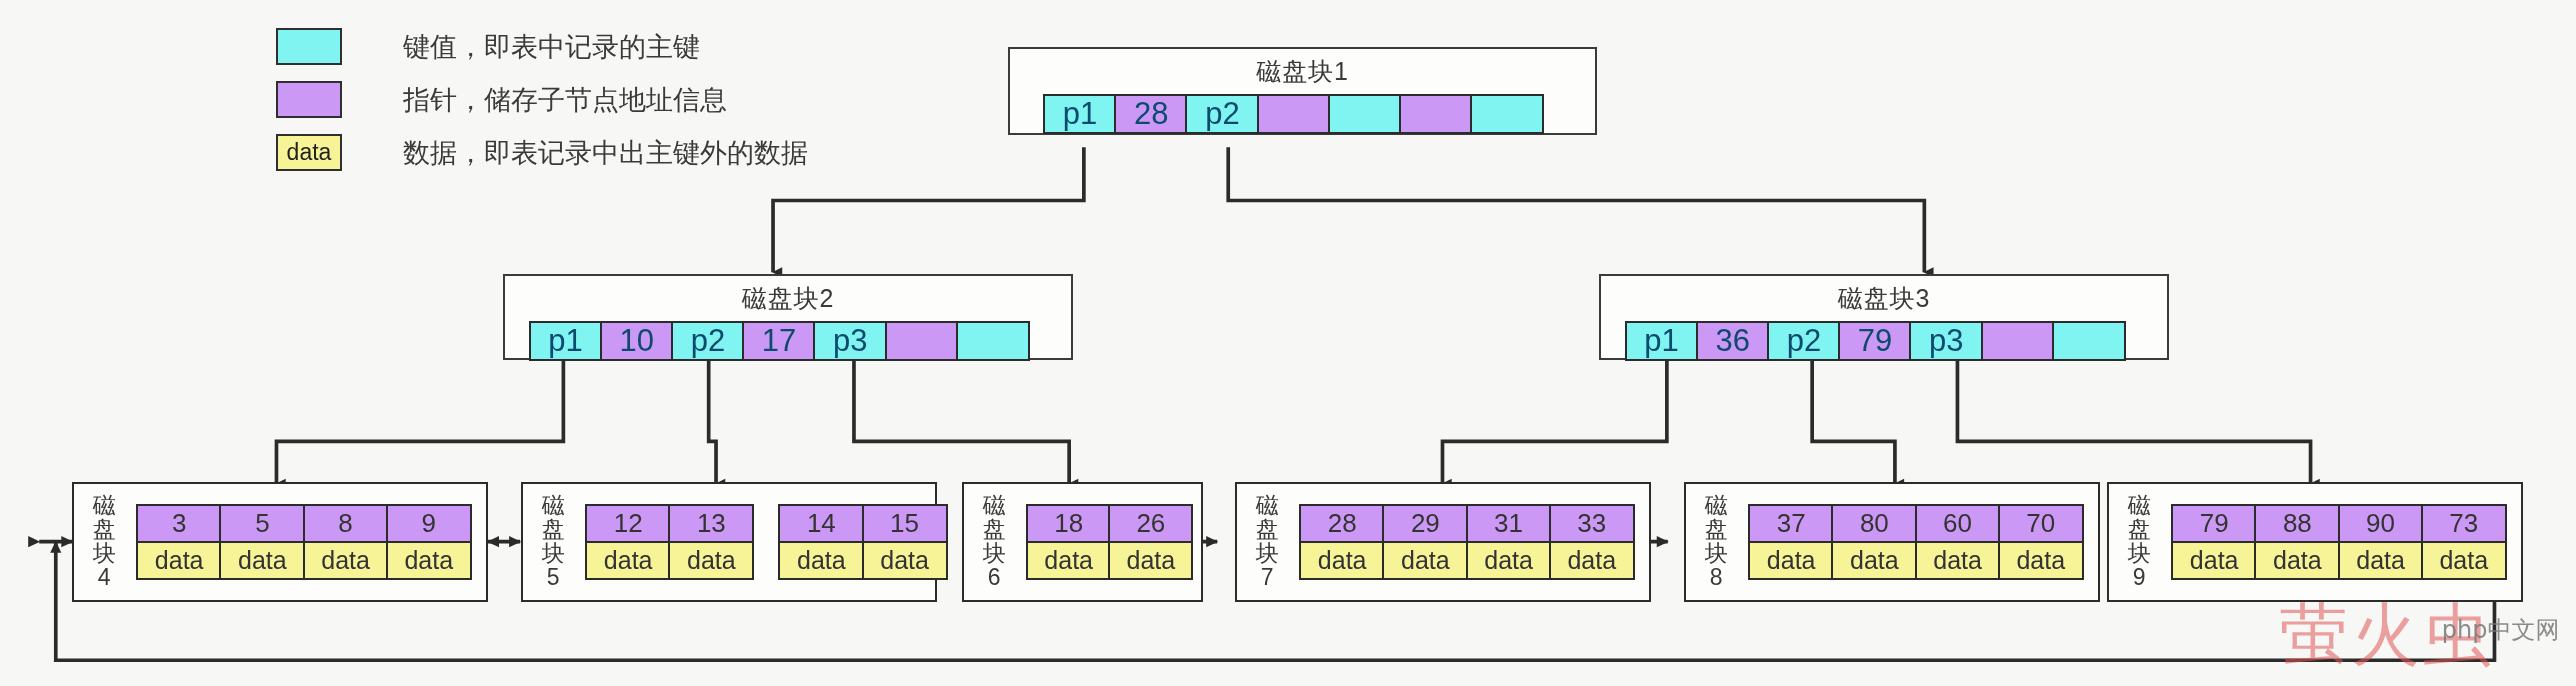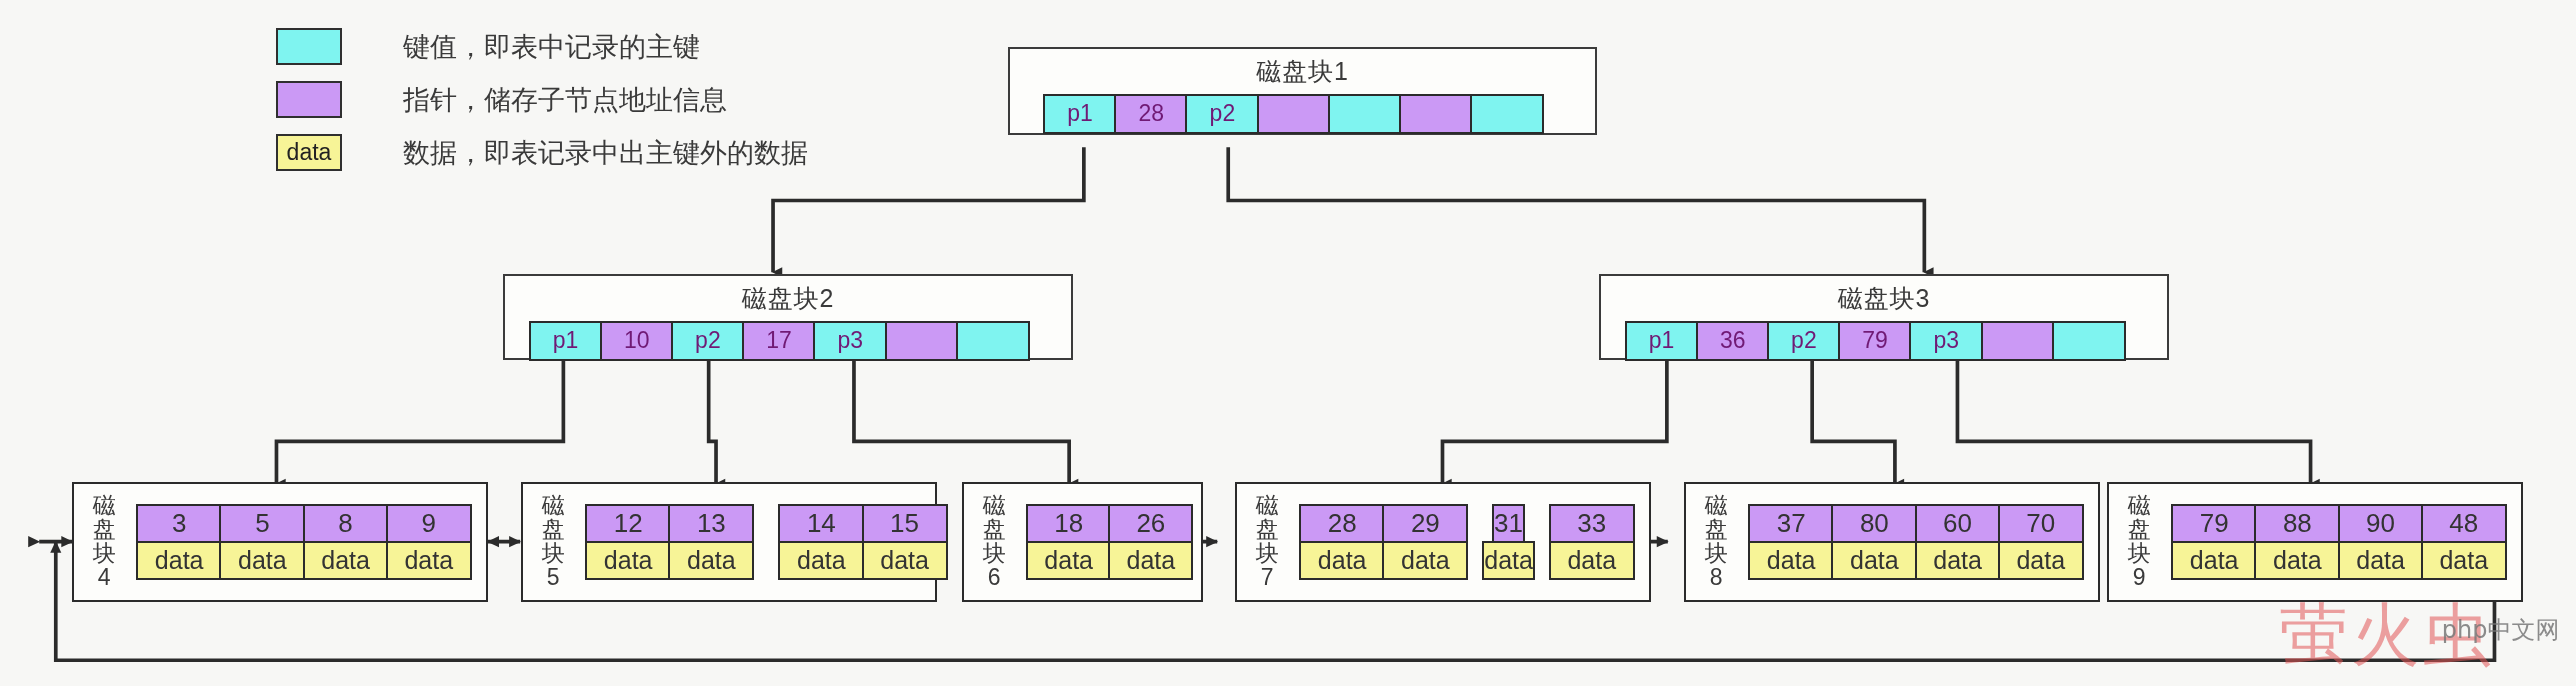--- a/index.html
+++ b/index.html
@@ -22,21 +22,21 @@
   }
   .legend-label{margin-left:61px;font-size:27px;color:#3a3a3a;white-space:nowrap;}
 
   
   .node{position:absolute;border:2.8px solid #3b3b3b;background:#fdfdfb;box-sizing:border-box;}
   .node-title{text-align:center;font-size:25px;color:#3a3a3a;padding-top:6.4px;letter-spacing:0.9px;}
   .cells{display:flex;margin:5.5px auto 0 auto;}
   .cell{
     border:2.8px solid #2b2b2b;box-sizing:border-box;
     display:flex;align-items:center;justify-content:center;
-    font-size:23px;color:#701a75;margin-left:-2.8px;
+    font-size:31px;color:#0c4a6e;margin-left:-2.8px;
   }
   .cell:first-child{margin-left:0;}
   .c-key{background:#7ff4f0;}
   .c-ptr{background:#cb99f5;}
 
   
   .leaf{position:absolute;border:2.8px solid #2b2b2b;background:#fdfdfb;box-sizing:border-box;
         display:flex;align-items:center;}
   .leaf-name{
     width:53px;min-width:53px;text-align:center;font-size:23px;color:#3a3a3a;
@@ -245,21 +245,21 @@
       </div>
       <div class="leaf-grid">
         <div class="leaf-col" style="width: 86px;">
           <div class="leaf-key">28</div>
           <div class="leaf-data">data</div>
         </div>
         <div class="leaf-col" style="width: 86px;">
           <div class="leaf-key">29</div>
           <div class="leaf-data">data</div>
         </div>
-        <div class="leaf-col" style="width: 86px; align-items: center;">
+        <div class="leaf-col" style="width: 86px;">
           <div class="leaf-key">31</div>
           <div class="leaf-data">data</div>
         </div>
         <div class="leaf-col" style="width: 86px;">
           <div class="leaf-key">33</div>
           <div class="leaf-data">data</div>
         </div>
       </div>
     </div>
   <div class="leaf" id="leaf-4" style="left:1684px;top:482px;width:416px;height:120px;">
@@ -302,21 +302,21 @@
         </div>
         <div class="leaf-col" style="width: 86px;">
           <div class="leaf-key">88</div>
           <div class="leaf-data">data</div>
         </div>
         <div class="leaf-col" style="width: 86px;">
           <div class="leaf-key">90</div>
           <div class="leaf-data">data</div>
         </div>
         <div class="leaf-col" style="width: 86px;">
-          <div class="leaf-key">48</div>
+          <div class="leaf-key">73</div>
           <div class="leaf-data">data</div>
         </div>
       </div>
     </div>
 
   <div class="watermark">
     <span>萤火虫</span><span class="wm-badge">php中文网</span>
   </div>
 
 </div>

